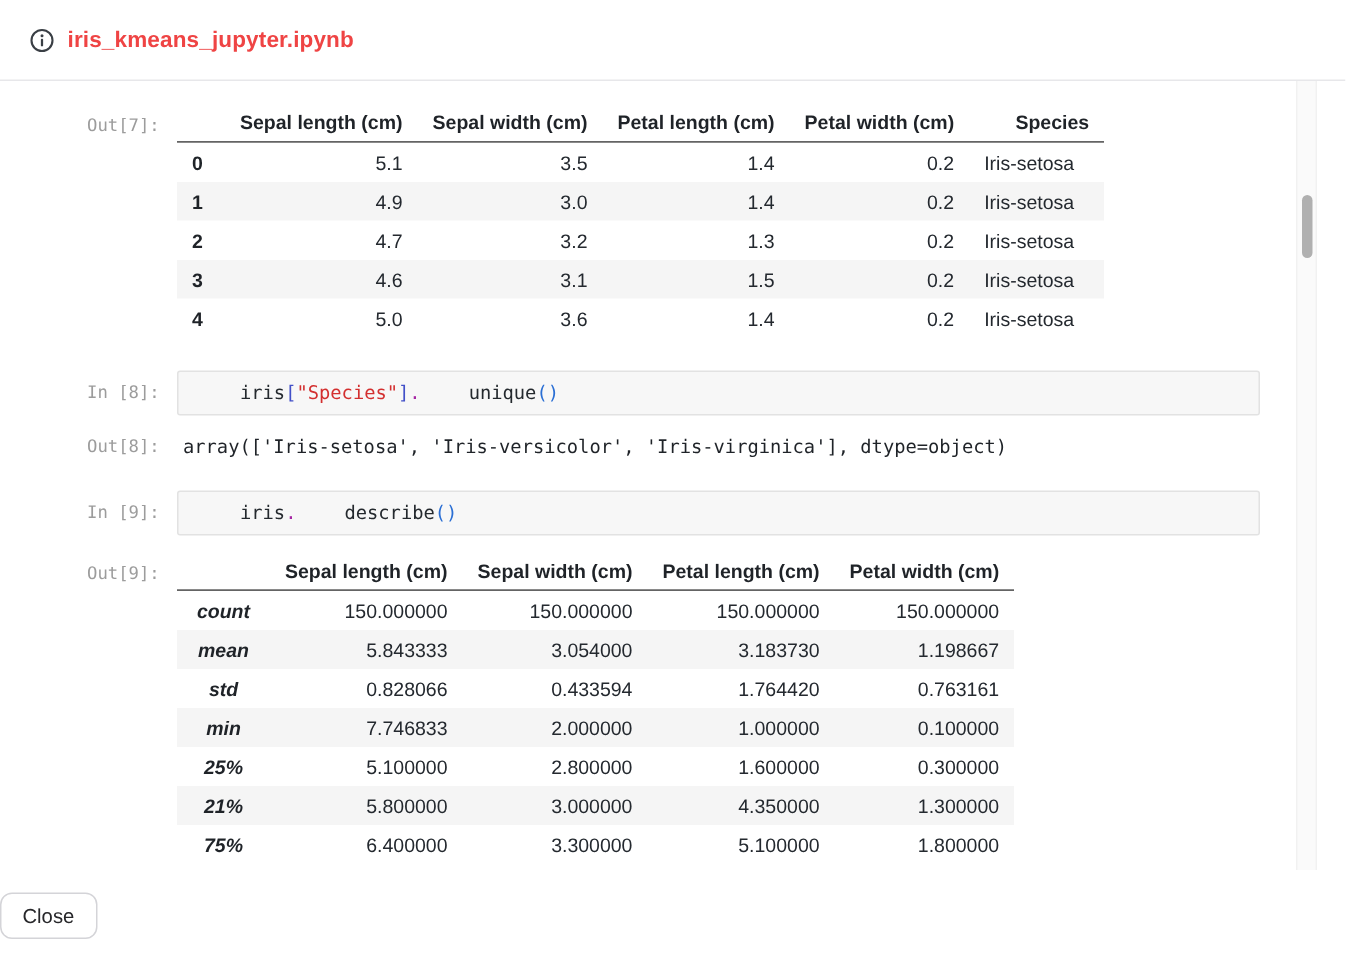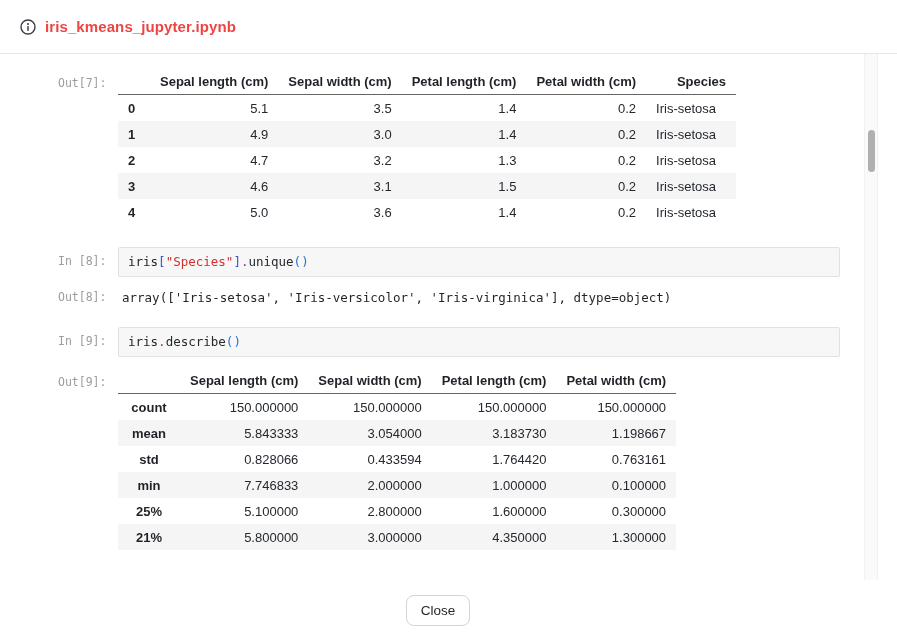--- a/index.html
+++ b/index.html
@@ -25,28 +25,28 @@
   table.df { border-collapse:collapse; font-size:13px; color:#24292f; table-layout:fixed; }
   table.df th, table.df td { padding:5.5px 10px; text-align:right; font-weight:400;
     white-space:nowrap; overflow:hidden; }
   table.df thead th { font-weight:700; color:#1f2328; border-bottom:1px solid #646464; }
   table.df tbody th { font-weight:700; color:#1f2328; }
   table.df tbody tr:nth-child(even) { background:#f5f5f5; }
   table.df td.txt { text-align:left; }
   table.tbl7 th:first-child, table.tbl7 td:first-child { width:32px; text-align:left; }
   table.tbl7 th:nth-child(n+2):nth-child(-n+5) { width:110px; }
   table.tbl7 th:last-child { width:90px; }
-  table.tbl9 th:first-child, table.tbl9 td:first-child { width:62px; text-align:center; }
+  table.tbl9 th:first-child, table.tbl9 td:first-child { width:62px; text-align:center;font-style:italic; }
   table.tbl9 th:nth-child(n+2) { width:113px; }
 
   
   .code-cell { width:722px; background:#f7f7f7; border:1px solid #e2e2e2; border-radius:2px;
     padding:6px 9px; font-family:"DejaVu Sans Mono", monospace; font-size:12.5px;
     line-height:16px; color:#24292e; white-space:pre; }
-  .tok-plain { color:var(--tok-plain,#24292e); }
+  .tok-plain { color:var(--tok-plain,#24292e);margin-left:32px; }
   .tok-string { color:var(--tok-string,#d32f2f); }
   .tok-bracket { color:var(--tok-bracket,#4250c8); }
   .tok-operator { color:var(--tok-operator,#a626a4); }
   .tok-paren { color:var(--tok-paren,#2b6fd4); }
   .out-text { font-family:"DejaVu Sans Mono", monospace; font-size:12.5px; line-height:16px;
     color:#1f2328; padding:7px 0 0 4px; white-space:pre; }
 
   
   .blk-out7 { margin-top:0; }
   .blk-in8  { margin-top:22px; }
@@ -55,21 +55,21 @@
   .blk-out9 { margin-top:10px; }
   .blk-out9 .gutter, .blk-out7 .gutter { padding-top:8px; }
 
   
   .sbar-track { position:absolute; top:0; right:19px; width:14px; height:526px;
     background:#fafafa; border-left:1px solid #f1f1f1; border-right:1px solid #f1f1f1; }
   .sbar-thumb { position:absolute; left:3px; width:7px; top:76px; height:42px;
     background:#b0b0b0; border-radius:4px; }
 
   
-  .dlg-footer { height:63px; flex:0 0 63px; display:flex; justify-content:center;
+  .dlg-footer { height:63px; flex:0 0 63px; display:flex; justify-content:flex-start;
     align-items:flex-start; padding:15px 21px 0 0; background:#fff; }
   .btn-close { min-width:57px; height:31px; padding:0 14px; background:#fff;
     border:1px solid #d4d4d8; border-radius:8px; font-family:"Liberation Sans",sans-serif;
     font-size:13.5px; color:#27272a; cursor:pointer; }
 </style>
 </head>
 <body>
 
 <div class="dialog">
 
@@ -216,20 +216,27 @@
                 <td>1.600000</td>
                 <td>0.300000</td>
               </tr>
               <tr>
                 <th>21%</th>
                 <td>5.800000</td>
                 <td>3.000000</td>
                 <td>4.350000</td>
                 <td>1.300000</td>
               </tr>
+              <tr>
+                <th>75%</th>
+                <td>6.400000</td>
+                <td>3.300000</td>
+                <td>5.100000</td>
+                <td>1.800000</td>
+              </tr>
             </tbody>
           </table>
       </div>
     </div>
 
     <div class="sbar-track">
       <div class="sbar-thumb"></div>
     </div>
   </div>
 

